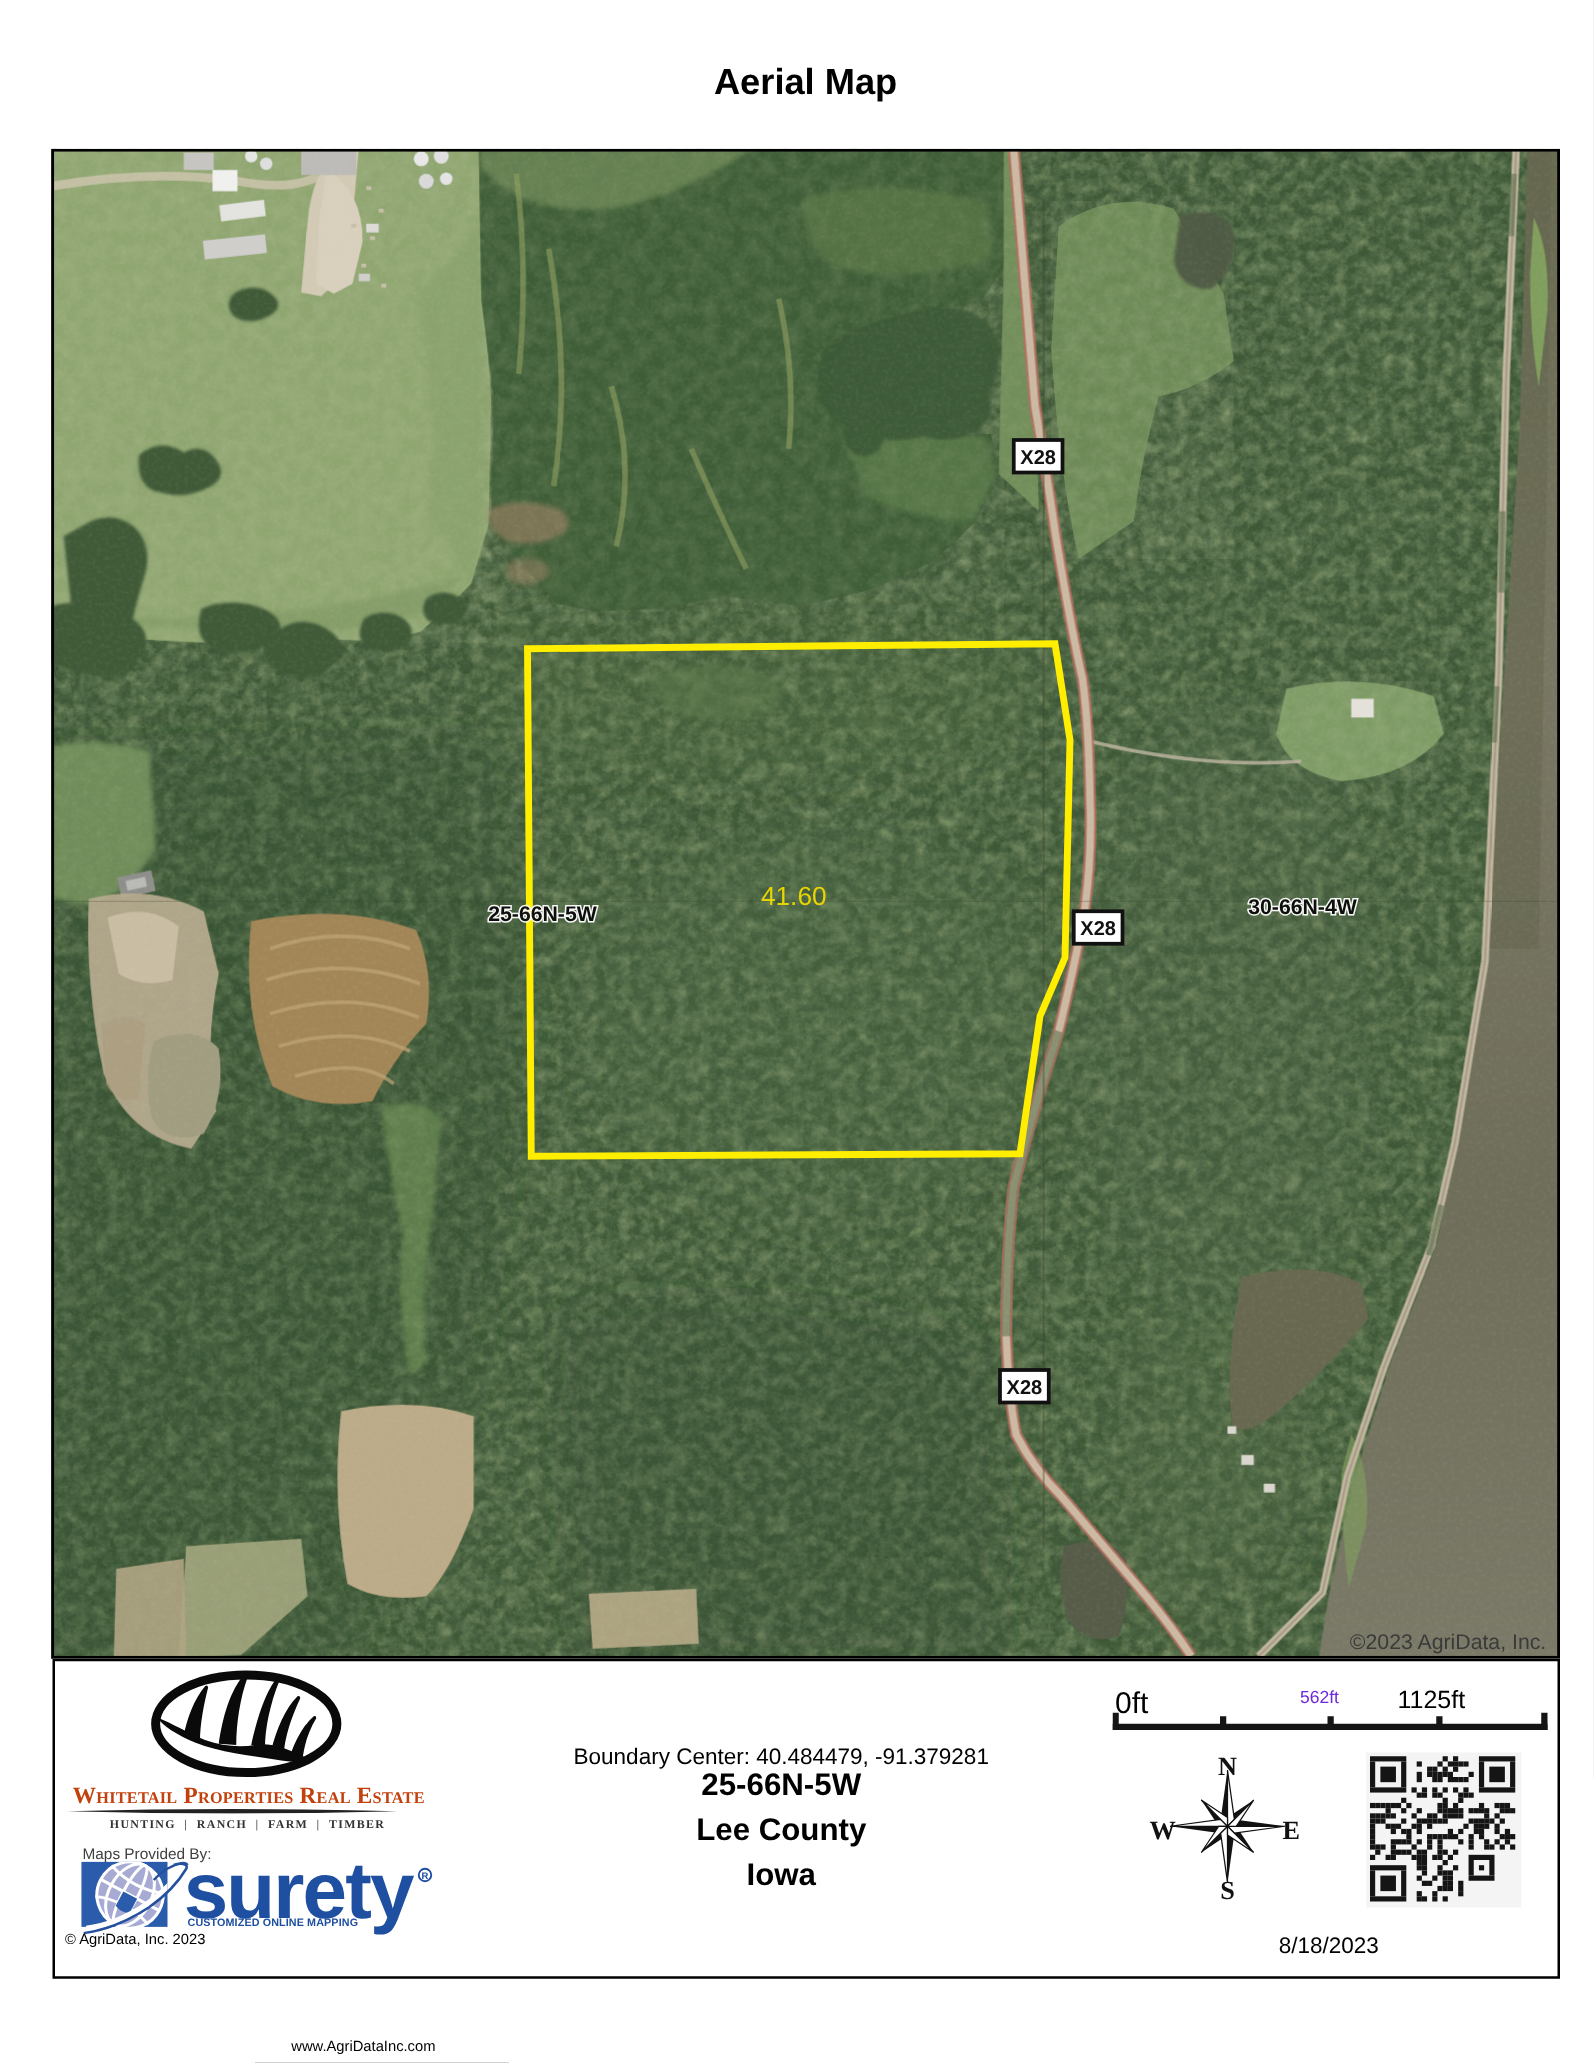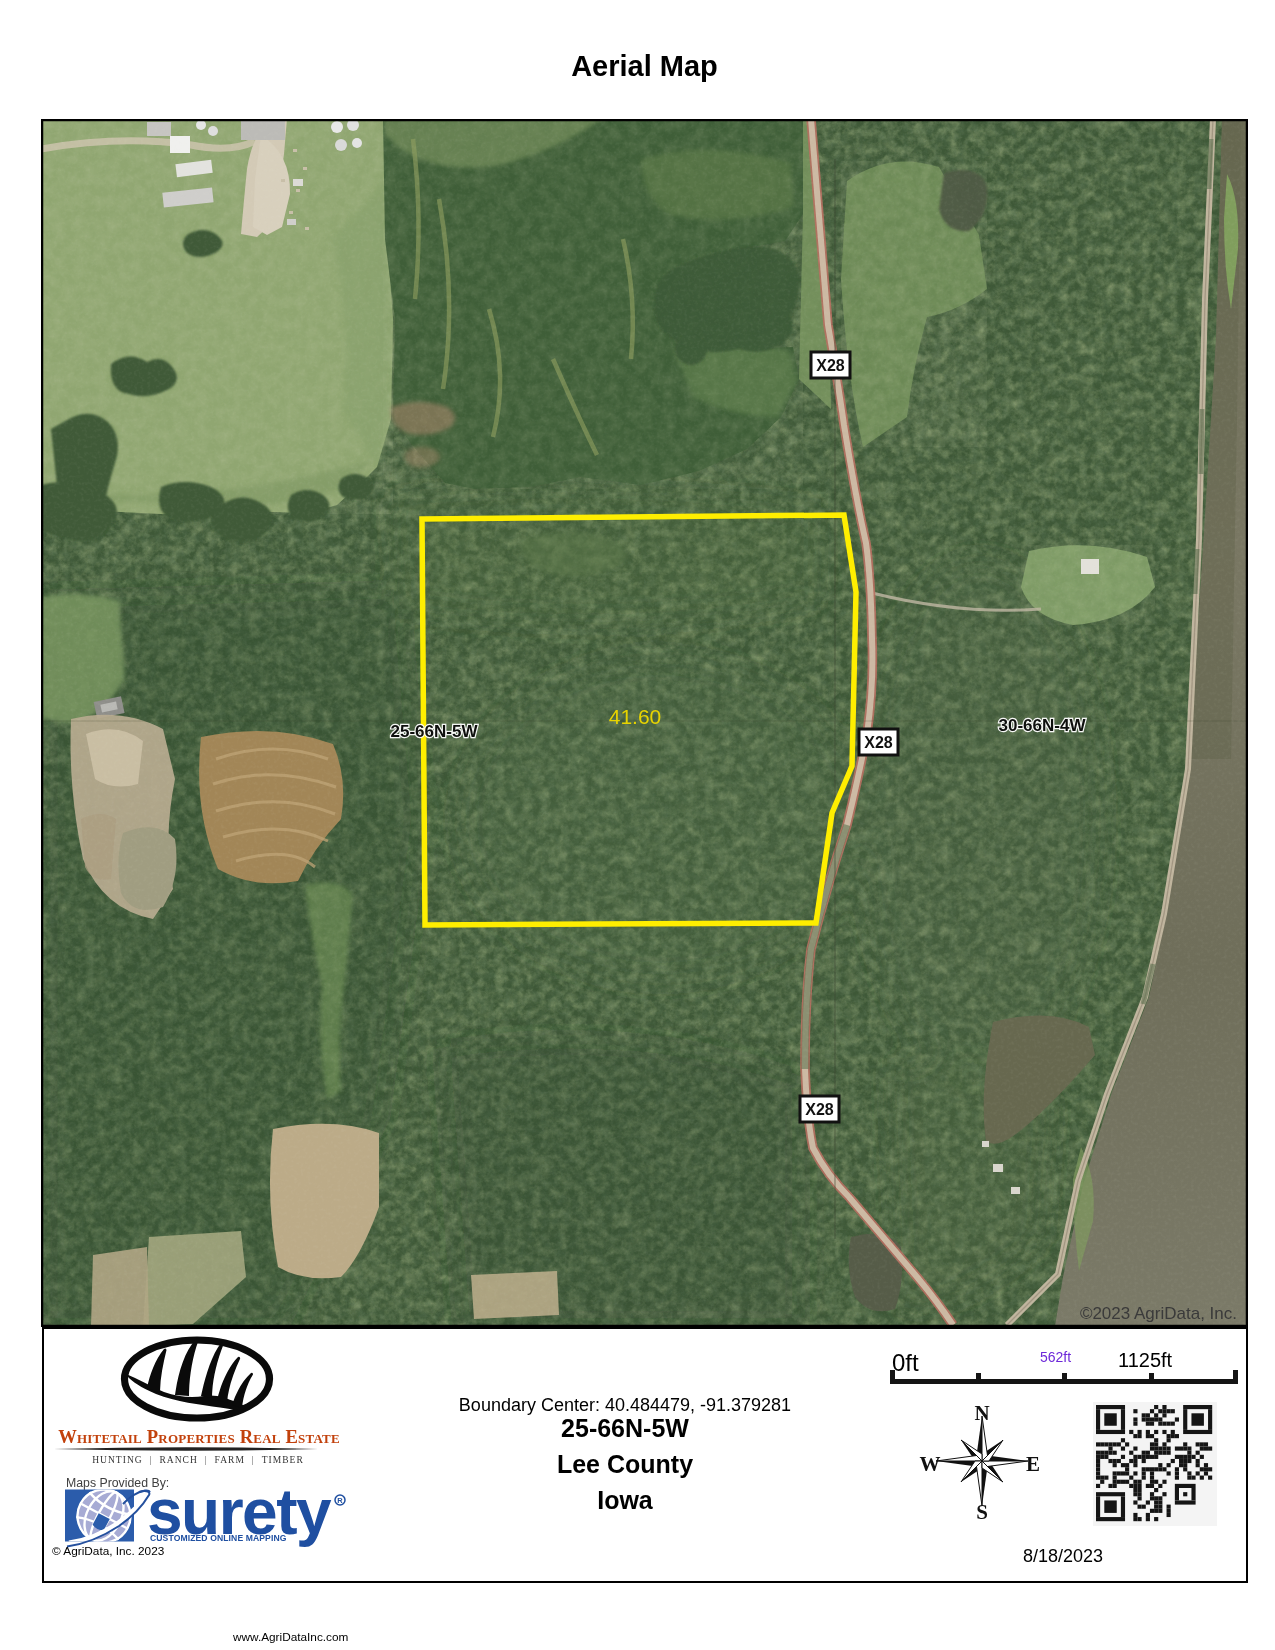--- a/index.html
+++ b/index.html
@@ -277,21 +277,21 @@
 </div>
 
 <div class="abs" style="left:54px;top:1426px;width:290px;text-align:center;font-family:'Liberation Serif',serif;font-variant:small-caps;font-weight:bold;font-size:18.6px;color:#c2410c;letter-spacing:0.2px;white-space:nowrap;">Whitetail Properties Real Estate</div>
 
 <div class="abs" style="left:54px;top:1447px;width:264px;height:4px;">
 <svg width="264" height="4">
       <path d="M0,2 Q132,-1.5 264,2 Q132,5.5 0,2 Z" fill="#222"></path>
     </svg>
 </div>
 
-<div class="abs" style="left:66px;top:1455px;width:264px;text-align:center;font-family:'Liberation Serif',serif;font-weight:normal;font-size:9.5px;letter-spacing:1.05px;color:#333;white-space:nowrap;">HUNTING&nbsp;&nbsp;<span style="color:#555">|</span>&nbsp;&nbsp;RANCH&nbsp;&nbsp;<span style="color:#555">|</span>&nbsp;&nbsp;FARM&nbsp;&nbsp;<span style="color:#555">|</span>&nbsp;&nbsp;TIMBER</div>
+<div class="abs" style="left:66px;top:1455px;width:264px;text-align:center;font-family:'Liberation Serif',serif;font-weight:bold;font-size:9.5px;letter-spacing:1.05px;color:#333;white-space:nowrap;">HUNTING&nbsp;&nbsp;<span style="color:#555">|</span>&nbsp;&nbsp;RANCH&nbsp;&nbsp;<span style="color:#555">|</span>&nbsp;&nbsp;FARM&nbsp;&nbsp;<span style="color:#555">|</span>&nbsp;&nbsp;TIMBER</div>
 
 <div class="abs" style="left:66px;top:1476px;font-size:12.3px;color:#404040;">Maps Provided By:</div>
 
 <div class="abs" style="left:65px;top:1488px;width:100px;height:62px;">
 <svg width="100" height="62" viewBox="0 0 100 62" xmlns="http://www.w3.org/2000/svg">
   <defs>
         <clipPath id="sq">
           <rect x="0" y="1.5" width="69" height="52"></rect>
         </clipPath>
       </defs>

